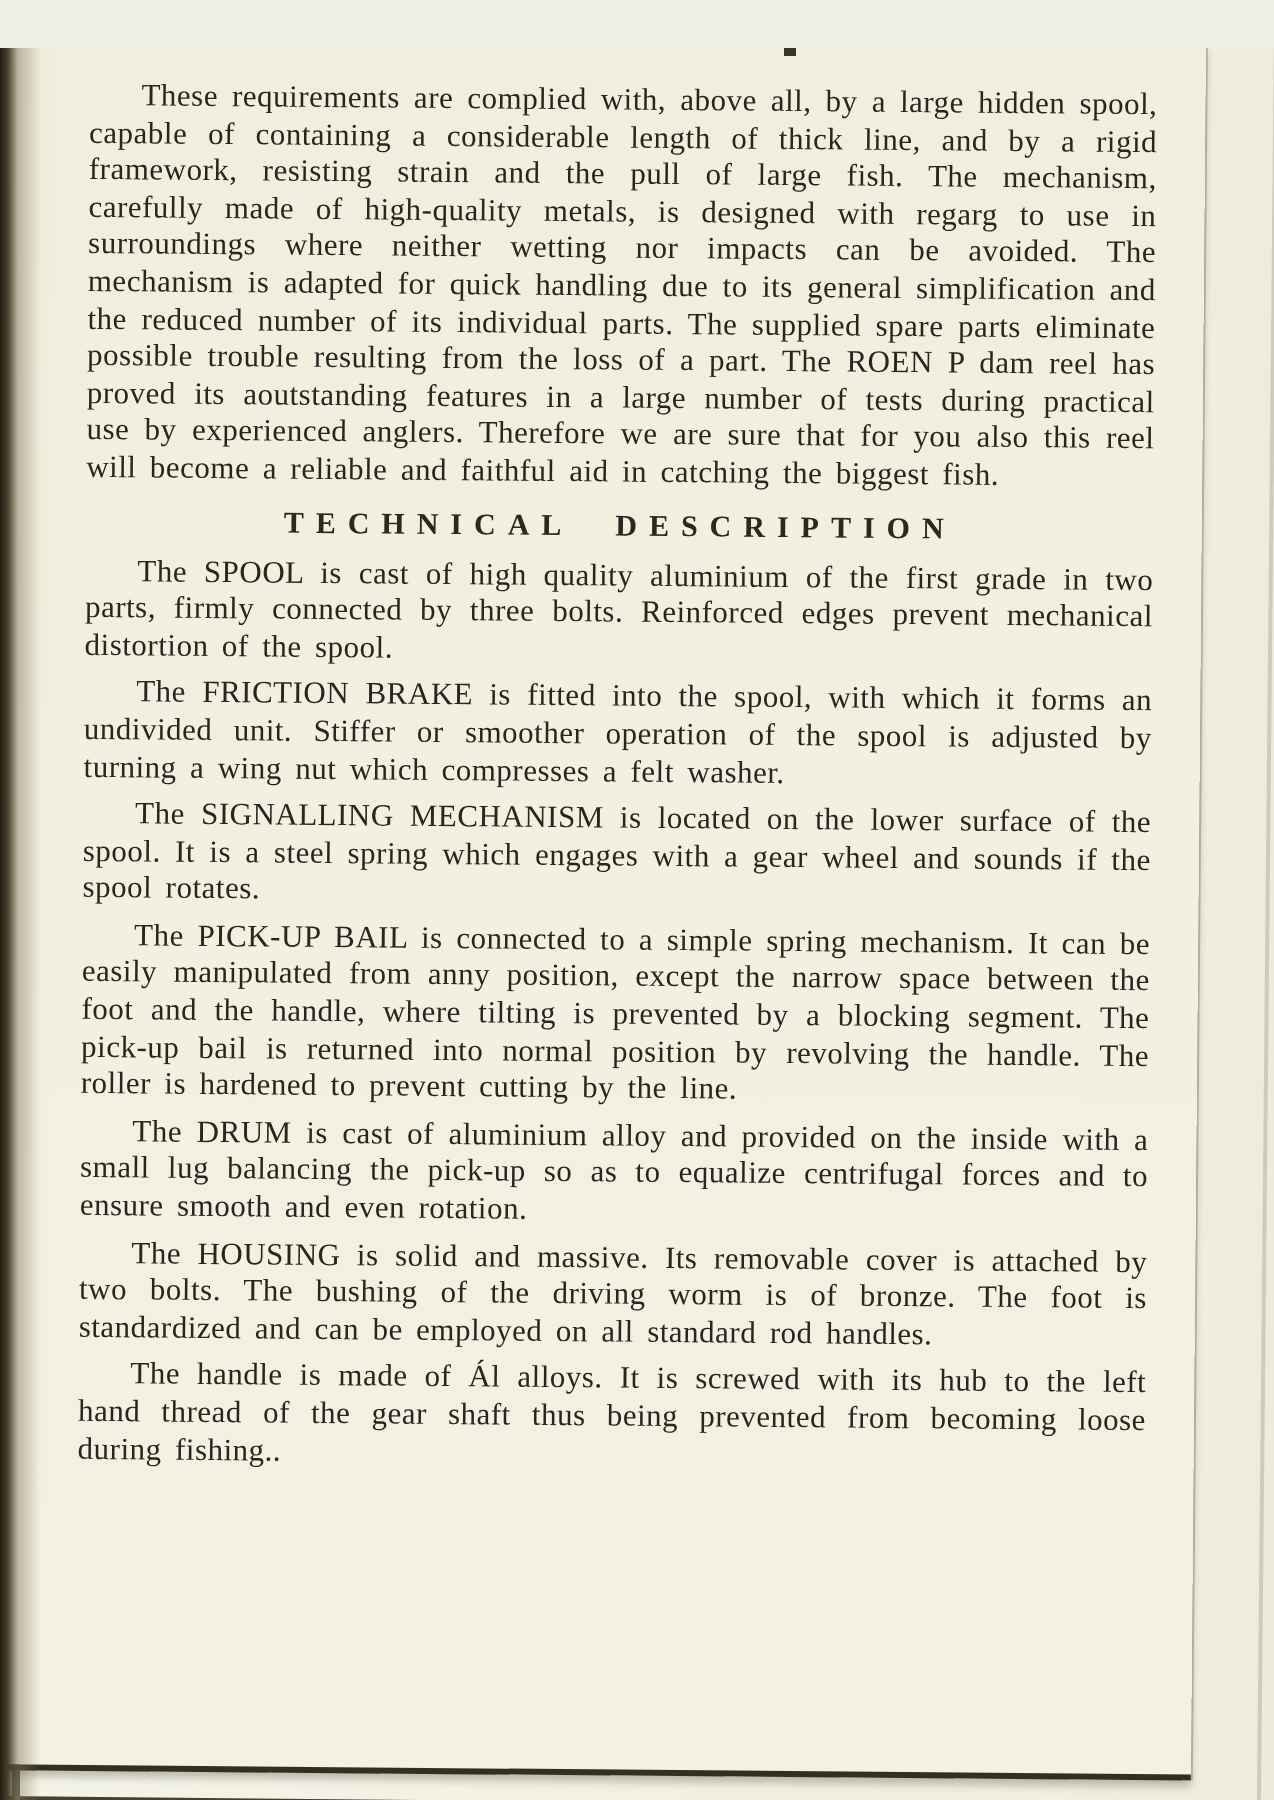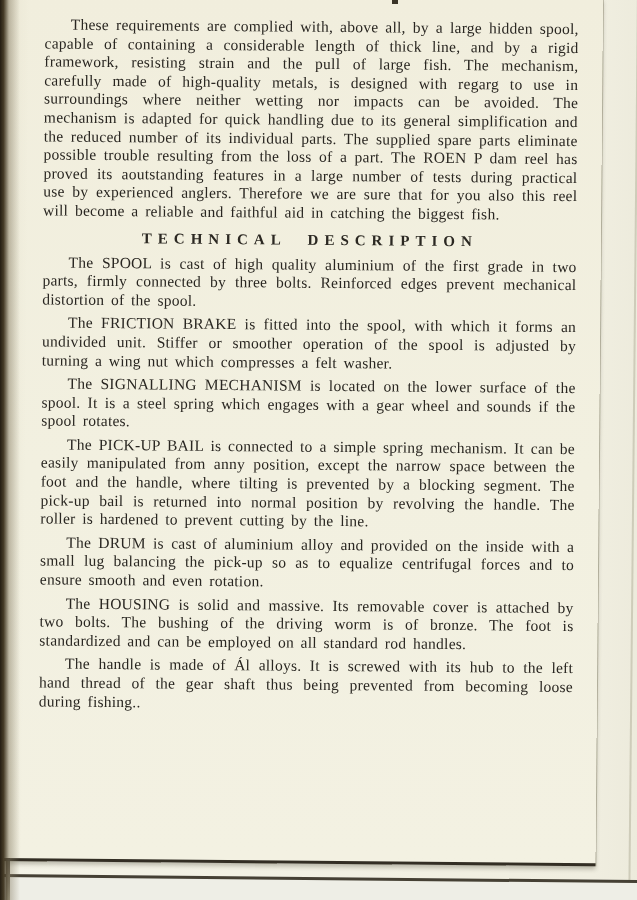--- a/index.html
+++ b/index.html
@@ -3,21 +3,21 @@
 <meta charset="utf-8">
 <style>
   html, body { margin: 0; padding: 0; }
   body {
     width: 637px; height: 900px;
     background: #eeeee6;
     overflow: hidden;
     font-family: "Liberation Serif", "DejaVu Serif", serif;
     position: relative;
   }
-  .scan-stage { position: absolute; inset: 0; overflow: hidden; }
+  .scan-stage { position: absolute; inset: 0; overflow: hidden; margin-top: 24px; }
 
   
   .page-under {
     position: absolute;
     left: 5px; top: -12px;
     width: 648px; height: 886px;
     background: linear-gradient(90deg, #f4f3e7 0%, #f0eee0 92%, #eceadb 100%);
     border-bottom: 3px solid #454034;
     transform: rotate(0.55deg);
     transform-origin: top left;

